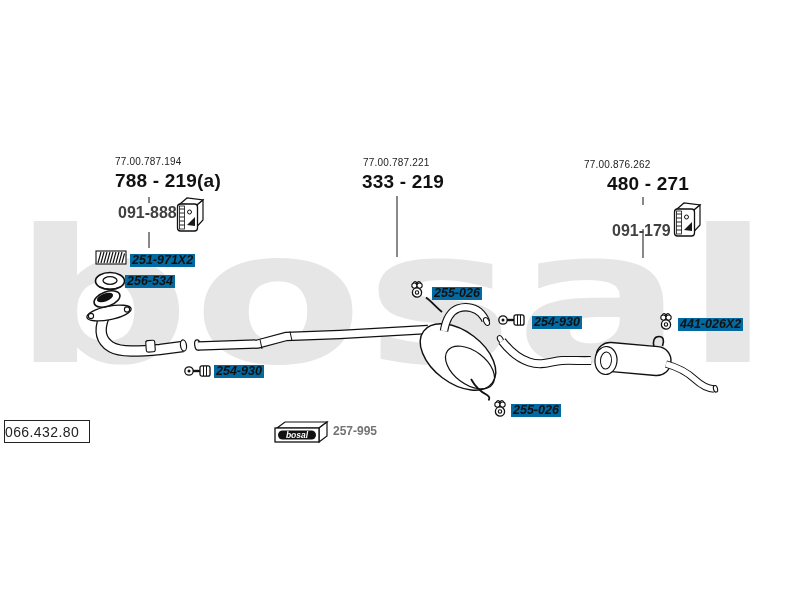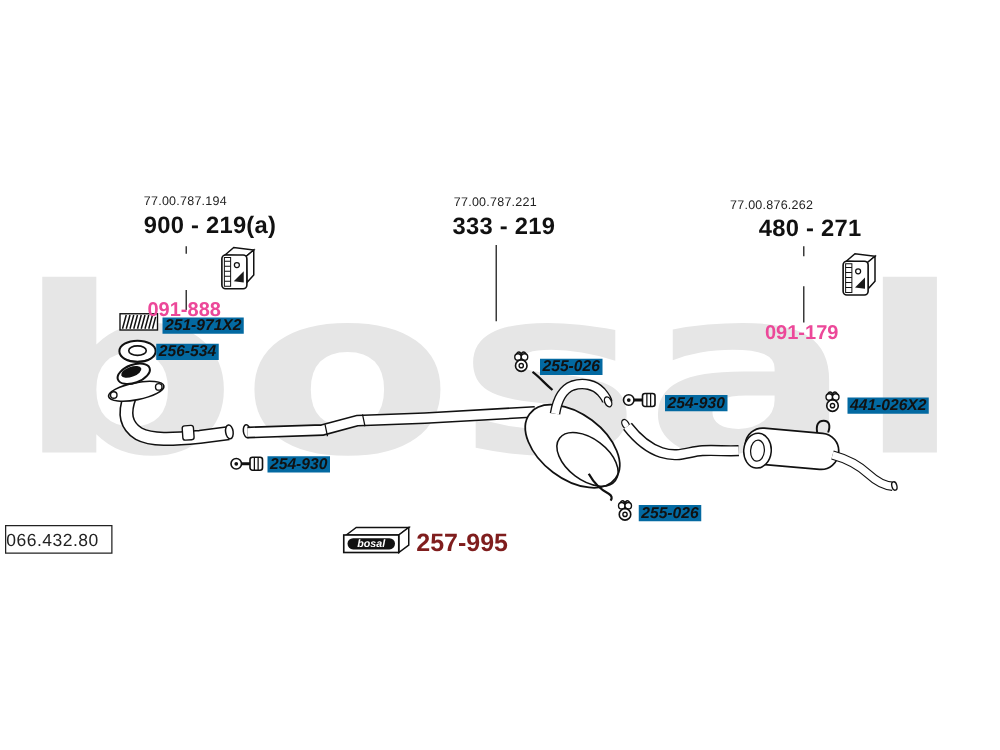--- a/index.html
+++ b/index.html
@@ -3,27 +3,27 @@
 <meta charset="utf-8">
 <style>
   html,body{margin:0;padding:0;background:#fff;}
   .stage{
     position:relative;width:800px;height:600px;background:#fff;overflow:hidden;
     font-family:"Liberation Sans",sans-serif;color:#1a1a1a;
   }
   .abs{position:absolute;white-space:nowrap;line-height:1;}
   .ref{font-size:10px;letter-spacing:.2px;color:#222;text-align:right;}
   .pn{font-size:19px;font-weight:bold;letter-spacing:.2px;color:#111;}
-  .sub{font-size:16px;font-weight:bold;color:#ec4899;margin-top:36px;}
+  .sub{font-size:16px;font-weight:bold;color:#404040;}
   .fit{font-size:12.5px;font-style:italic;font-weight:600;color:#111;background:#0369a1;padding:0 2px;}
   .refbox{
     border:1.5px solid #222;width:84px;height:21px;display:flex;align-items:center;justify-content:flex-start;
     font-size:14px;letter-spacing:.4px;color:#222;background:#fff;
   }
-  .kit{font-size:20px;font-weight:bold;color:#7f1d1d;}
+  .kit{font-size:12px;font-weight:bold;color:#737373;}
   svg{position:absolute;left:0;top:0;}
 </style>
 </head>
 <body>
 
 <div class="stage">
 
   <svg width="800" height="600" aria-hidden="true">
     <text x="13" y="362" font-size="185" font-weight="bold" letter-spacing="2" textLength="760" lengthAdjust="spacingAndGlyphs" fill="#e6e6e6" font-family="&quot;DejaVu Sans&quot;, sans-serif">bosal</text>
   </svg>
@@ -124,21 +124,21 @@
     <use href="#icon-clamp" x="198" y="371"></use>
     <use href="#icon-clamp" x="512" y="320"></use>
     <use href="#icon-hanger" x="417" y="290"></use>
     <use href="#icon-hanger" x="666" y="322"></use>
     <use href="#icon-hanger" x="500" y="409"></use>
     <use href="#icon-mount" x="174" y="196"></use>
     <use href="#icon-mount" x="671" y="201"></use>
   </svg>
 
   <div class="abs ref" style="left:115px;top:157px">77.00.787.194</div>
-  <div class="abs pn" style="left:115px;top:171px">900 - 219(a)</div>
+  <div class="abs pn" style="left:115px;top:171px">788 - 219(a)</div>
   <div class="abs sub" style="left:118px;top:205px">091-888</div>
 
   <div class="abs ref" style="left:363px;top:158px">77.00.787.221</div>
   <div class="abs pn" style="left:362px;top:172px">333 - 219</div>
 
   <div class="abs ref" style="left:584px;top:160px">77.00.876.262</div>
   <div class="abs pn" style="left:607px;top:174px">480 - 271</div>
   <div class="abs sub" style="left:612px;top:223px">091-179</div>
 
   <div class="abs fit" style="left:130px;top:254px">251-971X2</div>

